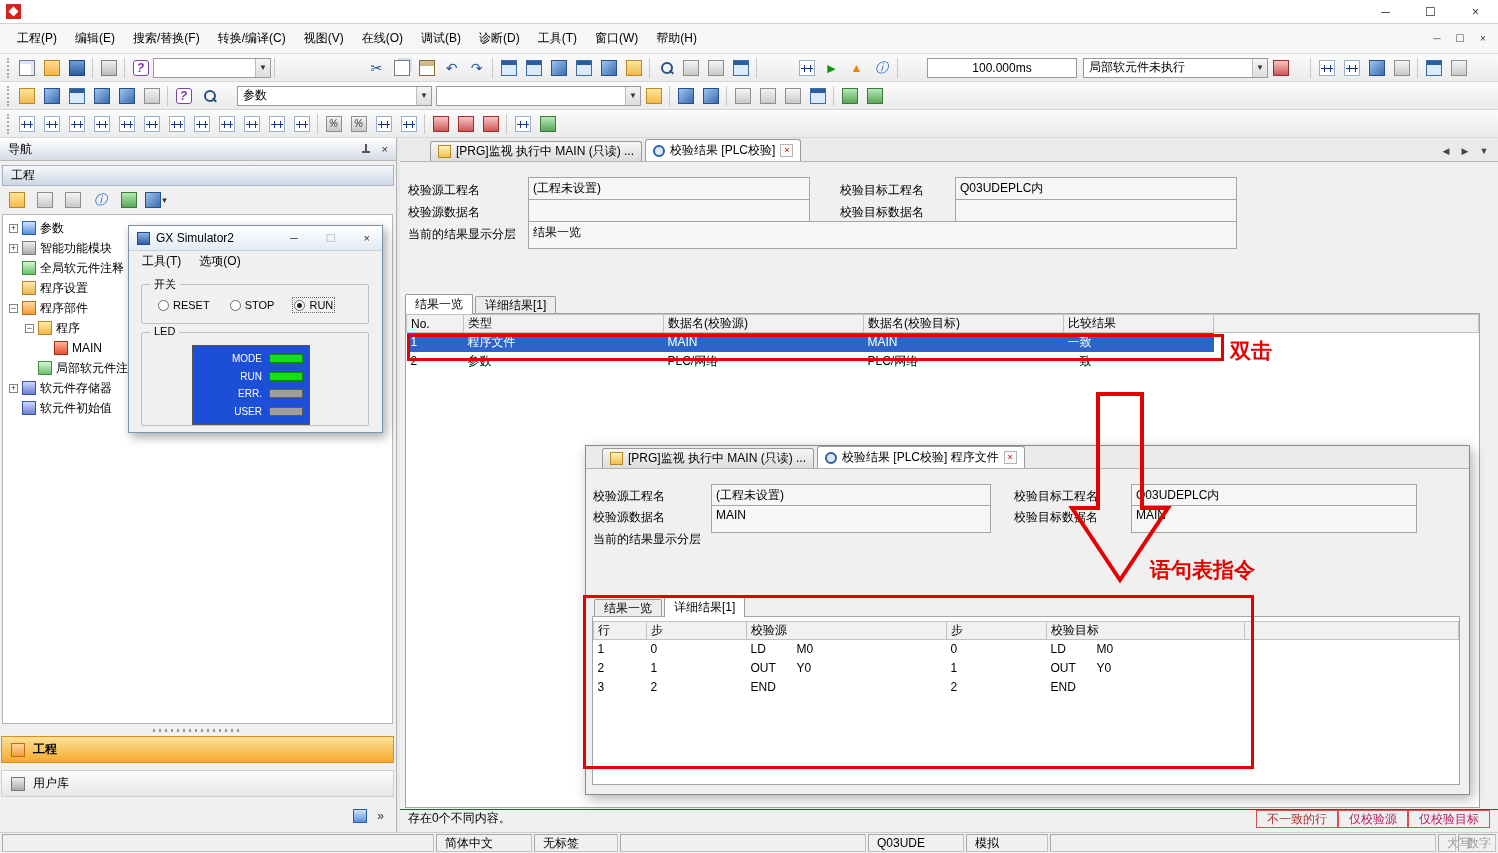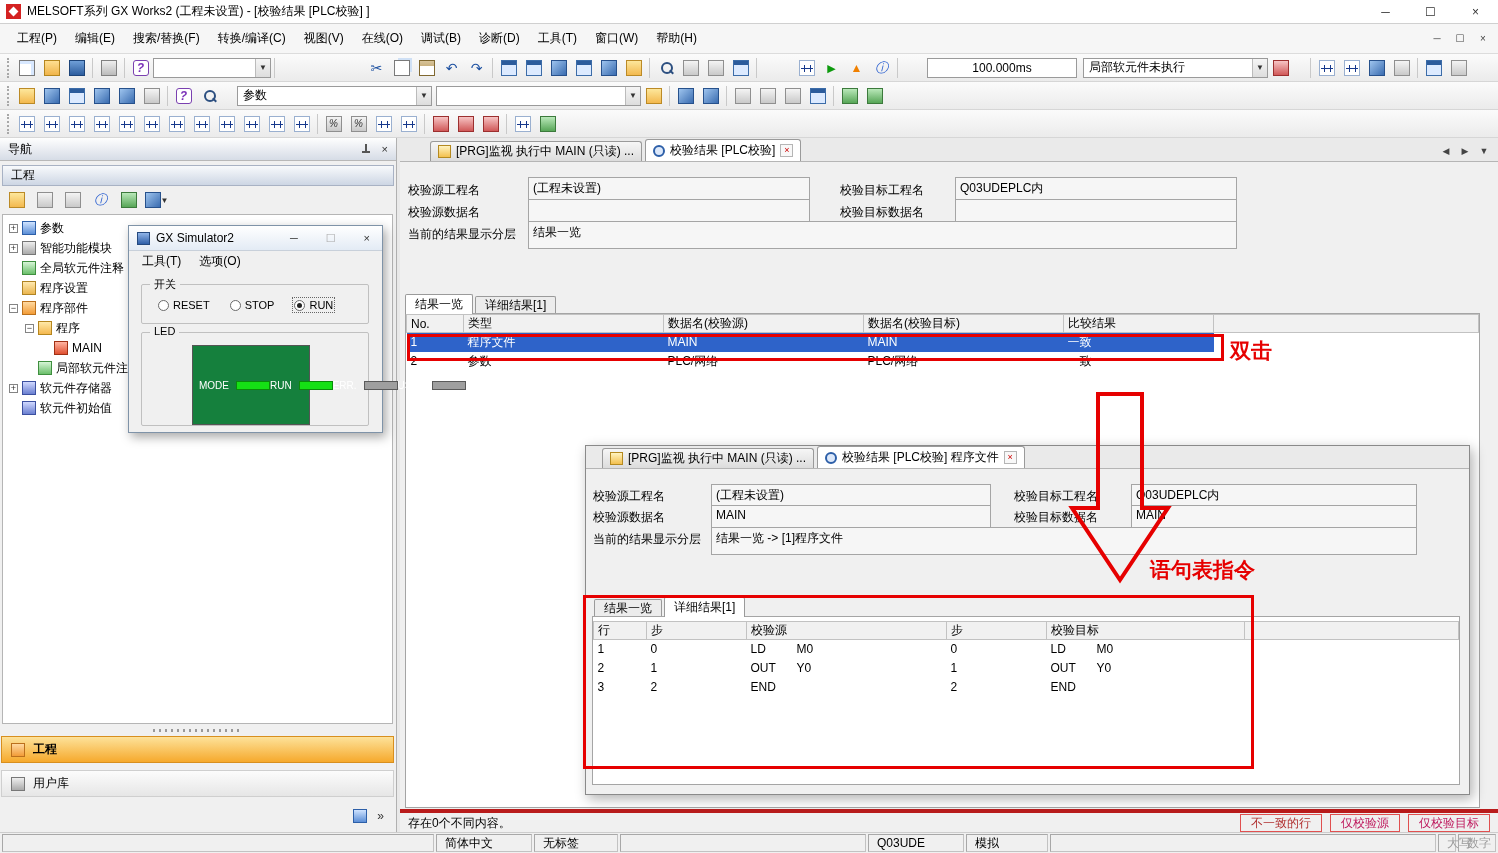--- a/index.html
+++ b/index.html
@@ -86,21 +86,21 @@
 .sim-ic{width:13px;height:13px;background:linear-gradient(#8fb4e8,#2f5fa8);border:1px solid #24497f;flex:none}
 .sim-bt{display:flex;margin-left:auto;gap:28px;font-size:11px;color:#333;padding-right:4px}
 .sim-m{height:21px;display:flex;gap:18px;align-items:center;padding:0 13px}
 .gb{position:absolute;border:1px solid #c0c0c0;border-radius:2px}
 .gb-l{position:absolute;top:-8px;left:8px;background:#f0f0f0;padding:0 4px;font-size:11px}
 .gb-sw{display:flex;align-items:center;gap:20px;padding:14px 0 0 16px}
 .radio{display:flex;align-items:center;gap:4px;font-size:11px}
 .radio.sel{outline:1px dotted #666;outline-offset:1px}
 .rd{width:11px;height:11px;border:1px solid #6a6a6a;border-radius:50%;background:#fff;position:relative;flex:none}
 .rd.on::after{content:"";position:absolute;left:2px;top:2px;width:5px;height:5px;border-radius:50%;background:#222}
-.led-pan{position:absolute;left:50px;top:12px;width:118px;height:80px;background:#15803d;border:1px solid #555;display:flex;flex-direction:row;justify-content:space-evenly;padding:0 6px}
+.led-pan{position:absolute;left:50px;top:12px;width:118px;height:80px;background:#1d4ed8;border:1px solid #555;display:flex;flex-direction:column;justify-content:space-evenly;padding:0 6px}
 .led-r{display:flex;align-items:center;justify-content:flex-end;gap:7px;color:#fff;font-size:10px}
 .led{width:34px;height:9px;background:#9f9f9f;border:1px solid #5a5a5a;flex:none}
 .led.on{background:#15e015;border-color:#0a8a0a}
 
 
 .main{position:absolute;left:400px;top:138px;width:1098px;height:694px;background:#f0f0f0}
 .dtb{position:absolute;left:0;top:0;right:0;height:24px;background:#eaeaea;border-bottom:1px solid #b5b5b5;display:flex;align-items:flex-end;padding:2px 6px 0 30px;gap:3px}
 .dtab{height:20px;display:flex;align-items:center;gap:5px;padding:0 7px;background:linear-gradient(#f6f6f6,#dcdcdc);border:1px solid #9a9a9a;border-bottom:none;border-radius:3px 3px 0 0;white-space:nowrap}
 .dtab.act{background:#fff;height:22px}
 .ti{width:13px;height:13px;flex:none}
@@ -111,21 +111,21 @@
 .flab{position:absolute;height:16px;white-space:nowrap}
 .fbox{position:absolute;height:28px;background:#f6f6f6;border:1px solid #a5a5a5;padding:2px 4px;white-space:nowrap;overflow:hidden}
 .rtabs{position:absolute;display:flex;align-items:flex-end}
 .rtab{height:18px;padding:0 9px;display:flex;align-items:center;background:#ececec;border:1px solid #9a9a9a;border-bottom:none;border-radius:2px 2px 0 0;margin-right:2px;white-space:nowrap}
 .rtab.act{background:#fff;height:20px;z-index:2}
 .results{position:absolute;left:5px;top:175px;right:18px;bottom:24px;background:#fff;border:1px solid #a5a5a5}
 table.grid{border-collapse:collapse;width:100%;table-layout:fixed}
 .grid th{height:17px;background:#f1f1f1;border:1px solid #c2c2c2;font-weight:normal;text-align:left;padding:0 4px;white-space:nowrap;overflow:hidden}
 .grid td{height:19px;padding:0 4px;white-space:nowrap;overflow:hidden}
 tr.selr td{background:#2e63c9;color:#fff}
-.docstatus{position:absolute;left:0;right:0;bottom:0;height:23px;background:#f0f0f0;border-top:4px solid #b91c1c;display:flex;align-items:flex-end;padding:0 8px;gap:8px}
+.docstatus{position:absolute;left:0;right:0;bottom:0;height:23px;background:#f0f0f0;border-top:1px solid #b91c1c;display:flex;align-items:flex-start;padding:0 8px;gap:0}
 .legend{height:18px;display:flex;align-items:center;padding:0 10px;border:1px solid #e05050;white-space:nowrap}
 .legend.red{color:#b03030}
 .legend.blue{color:#be185d}
 
 
 .det{position:absolute;left:585px;top:445px;width:885px;height:350px;background:#f0f0f0;border:1px solid #8a8a8a;box-shadow:3px 4px 12px rgba(0,0,0,.3);z-index:20}
 .det .dtb{padding-left:16px;height:23px}
 .d-results{position:absolute;left:6px;top:170px;right:9px;bottom:9px;background:#fff;border:1px solid #a5a5a5}
 .opspan{display:inline-block;width:46px}
 
@@ -137,21 +137,20 @@
 
 .anno-box{position:absolute;border:3px solid #e60000;z-index:60;pointer-events:none}
 .anno-txt{position:absolute;color:#e60000;font-weight:bold;font-size:21px;z-index:60;white-space:nowrap;pointer-events:none}
 .anno-arrow{position:absolute;z-index:60;pointer-events:none}
 </style>
 </head>
 <body>
 
 <div class="titlebar">
   <span class="logo"></span>
-  <span>MELSOFT系列 GX Works2 (工程未设置) - [校验结果 [PLC校验] ]</span>
   <div class="wbtns">
     <span class="wbtn">─</span>
     <span class="wbtn">☐</span>
     <span class="wbtn">×</span>
   </div>
 </div>
 
 <div class="menubar">
   <span class="mitem">工程(P)</span>
   <span class="mitem">编辑(E)</span>
@@ -625,21 +624,20 @@
 
   <span class="flab" style="left:7px;top:42px">校验源工程名</span>
   <div class="fbox" style="left:125px;top:38px;width:280px">(工程未设置)</div>
   <span class="flab" style="left:428px;top:42px">校验目标工程名</span>
   <div class="fbox" style="left:545px;top:38px;width:286px">Q03UDEPLC内</div>
   <span class="flab" style="left:7px;top:63px">校验源数据名</span>
   <div class="fbox" style="left:125px;top:59px;width:280px">MAIN</div>
   <span class="flab" style="left:428px;top:63px">校验目标数据名</span>
   <div class="fbox" style="left:545px;top:59px;width:286px">MAIN</div>
   <span class="flab" style="left:7px;top:85px">当前的结果显示分层</span>
-  <div class="fbox" style="left:125px;top:81px;width:706px">结果一览 -&gt; [1]程序文件</div>
 
   <div class="rtabs" style="left:8px;top:151px">
     <div class="rtab">结果一览</div>
     <div class="rtab act">详细结果[1]</div>
   </div>
 
   <div class="d-results">
     <table class="grid" style="margin-top:4px">
       <colgroup>
           <col style="width:53px">

